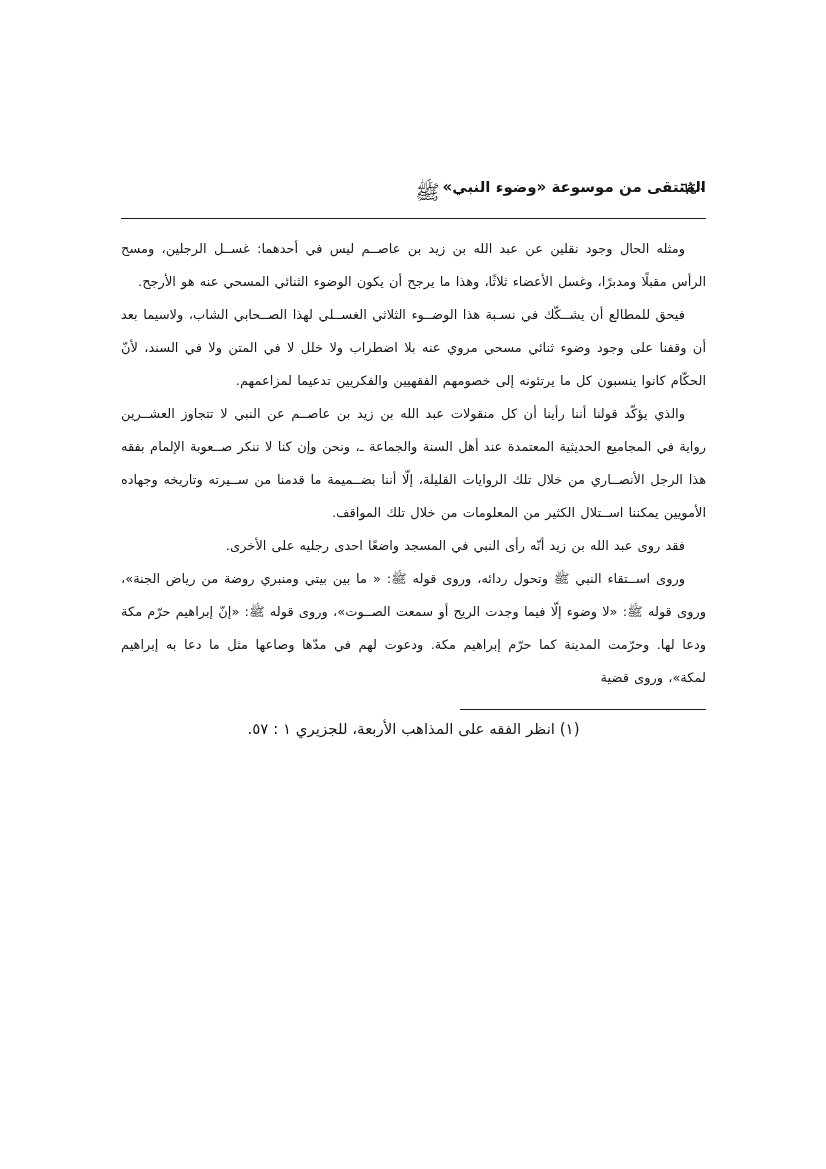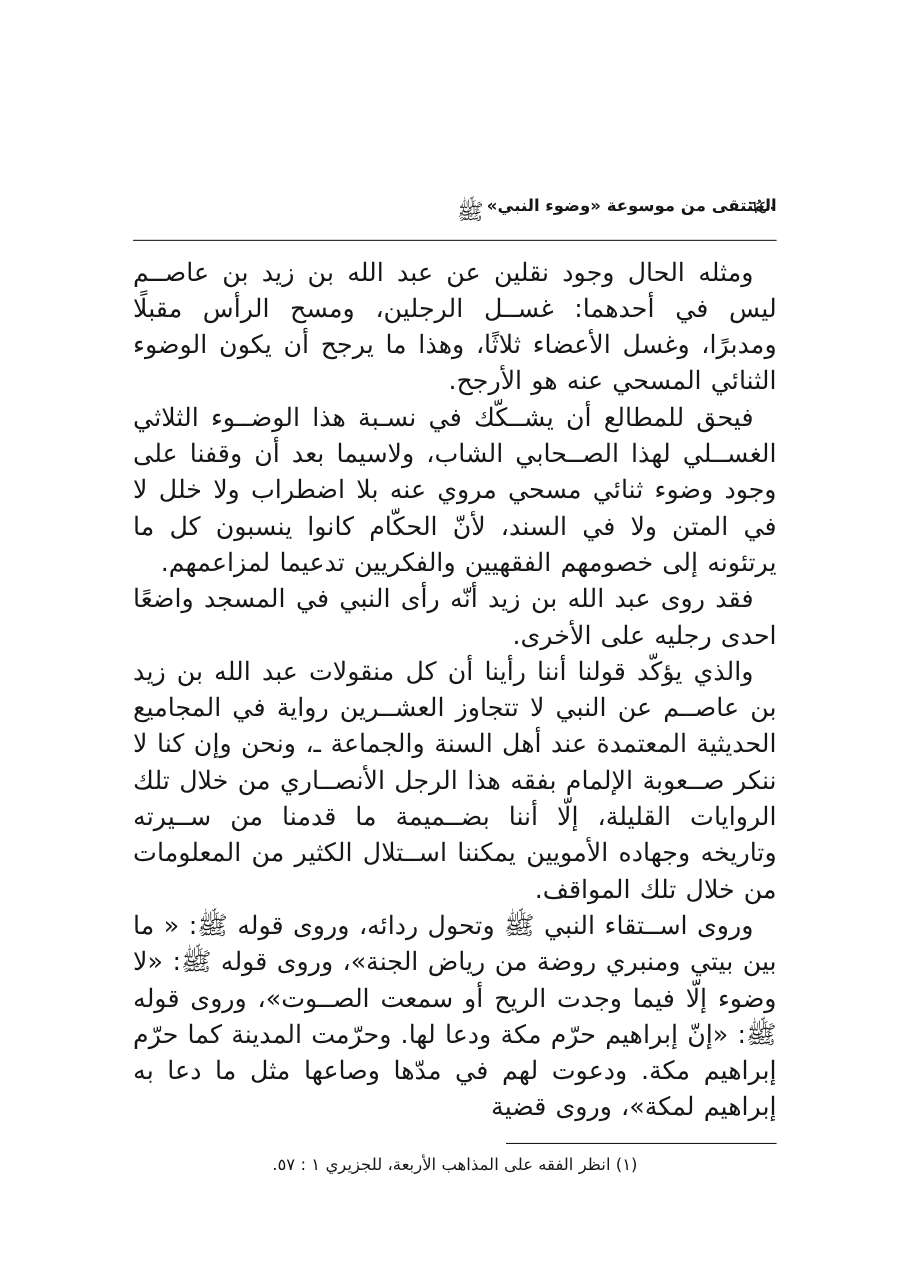--- a/index.html
+++ b/index.html
@@ -48,21 +48,21 @@
     font-weight: normal;
   }
   .header-rule {
     border: 0;
     border-top: 1.4px solid #1c1c1c;
     margin: 6px 0 0 0;
   }
   
   .body-text {
     margin-top: 13px;
-    font-size: 23px;
+    font-size: 13px;
     line-height: 33px;
     text-align: justify;
   }
   .body-text p {
     margin: 0;
     text-indent: 21px;
     word-spacing: 1px;
   }
   
   .footnote-area {
@@ -91,22 +91,22 @@
       <span>المُنتقى من موسوعة «وضوء النبي»</span><span class="honorific">ﷺ</span>
     </div>
     <span class="page-number">٦٤٠</span>
   </header>
 
   <hr class="header-rule">
 
   <main class="body-text">
     <p>ومثله الحال وجود نقلين عن عبد الله بن زيد بن عاصــم ليس في أحدهما: غســل الرجلين، ومسح الرأس مقبلًا ومدبرًا، وغسل الأعضاء ثلاثًا، وهذا ما يرجح أن يكون الوضوء الثنائي المسحي عنه هو الأرجح.</p>
     <p>فيحق للمطالع أن يشــكّك في نسـبة هذا الوضــوء الثلاثي الغســلي لهذا الصــحابي الشاب، ولاسيما بعد أن وقفنا على وجود وضوء ثنائي مسحي مروي عنه بلا اضطراب ولا خلل لا في المتن ولا في السند، لأنّ الحكّام كانوا ينسبون كل ما يرتئونه إلى خصومهم الفقهيين والفكريين تدعيما لمزاعمهم.</p>
+    <p>والذي يؤكّد قولنا أننا رأينا أن كل منقولات عبد الله بن زيد بن عاصــم عن النبي لا تتجاوز العشــرين رواية في المجاميع الحديثية المعتمدة عند أهل السنة والجماعة ـ، ونحن وإن كنا لا ننكر صــعوبة الإلمام بفقه هذا الرجل الأنصــاري من خلال تلك الروايات القليلة، إلّا أننا بضــميمة ما قدمنا من ســيرته وتاريخه وجهاده الأمويين يمكننا اســتلال الكثير من المعلومات من خلال تلك المواقف.</p>
     <p>فقد روى عبد الله بن زيد أنّه رأى النبي في المسجد واضعًا احدى رجليه على الأخرى.</p>
-    <p>والذي يؤكّد قولنا أننا رأينا أن كل منقولات عبد الله بن زيد بن عاصــم عن النبي لا تتجاوز العشــرين رواية في المجاميع الحديثية المعتمدة عند أهل السنة والجماعة ـ، ونحن وإن كنا لا ننكر صــعوبة الإلمام بفقه هذا الرجل الأنصــاري من خلال تلك الروايات القليلة، إلّا أننا بضــميمة ما قدمنا من ســيرته وتاريخه وجهاده الأمويين يمكننا اســتلال الكثير من المعلومات من خلال تلك المواقف.</p>
     <p>وروى اســتقاء النبي ﷺ وتحول ردائه، وروى قوله ﷺ: « ما بين بيتي ومنبري روضة من رياض الجنة»، وروى قوله ﷺ: «لا وضوء إلّا فيما وجدت الريح أو سمعت الصــوت»، وروى قوله ﷺ: «إنّ إبراهيم حرّم مكة ودعا لها. وحرّمت المدينة كما حرّم إبراهيم مكة. ودعوت لهم في مدّها وصاعها مثل ما دعا به إبراهيم لمكة»، وروى قضية</p>
   </main>
 
   <footer class="footnote-area">
     <hr class="footnote-rule">
     <p class="footnote">(١) انظر الفقه على المذاهب الأربعة، للجزيري ١ : ٥٧.</p>
   </footer>
 
 </div>
 

